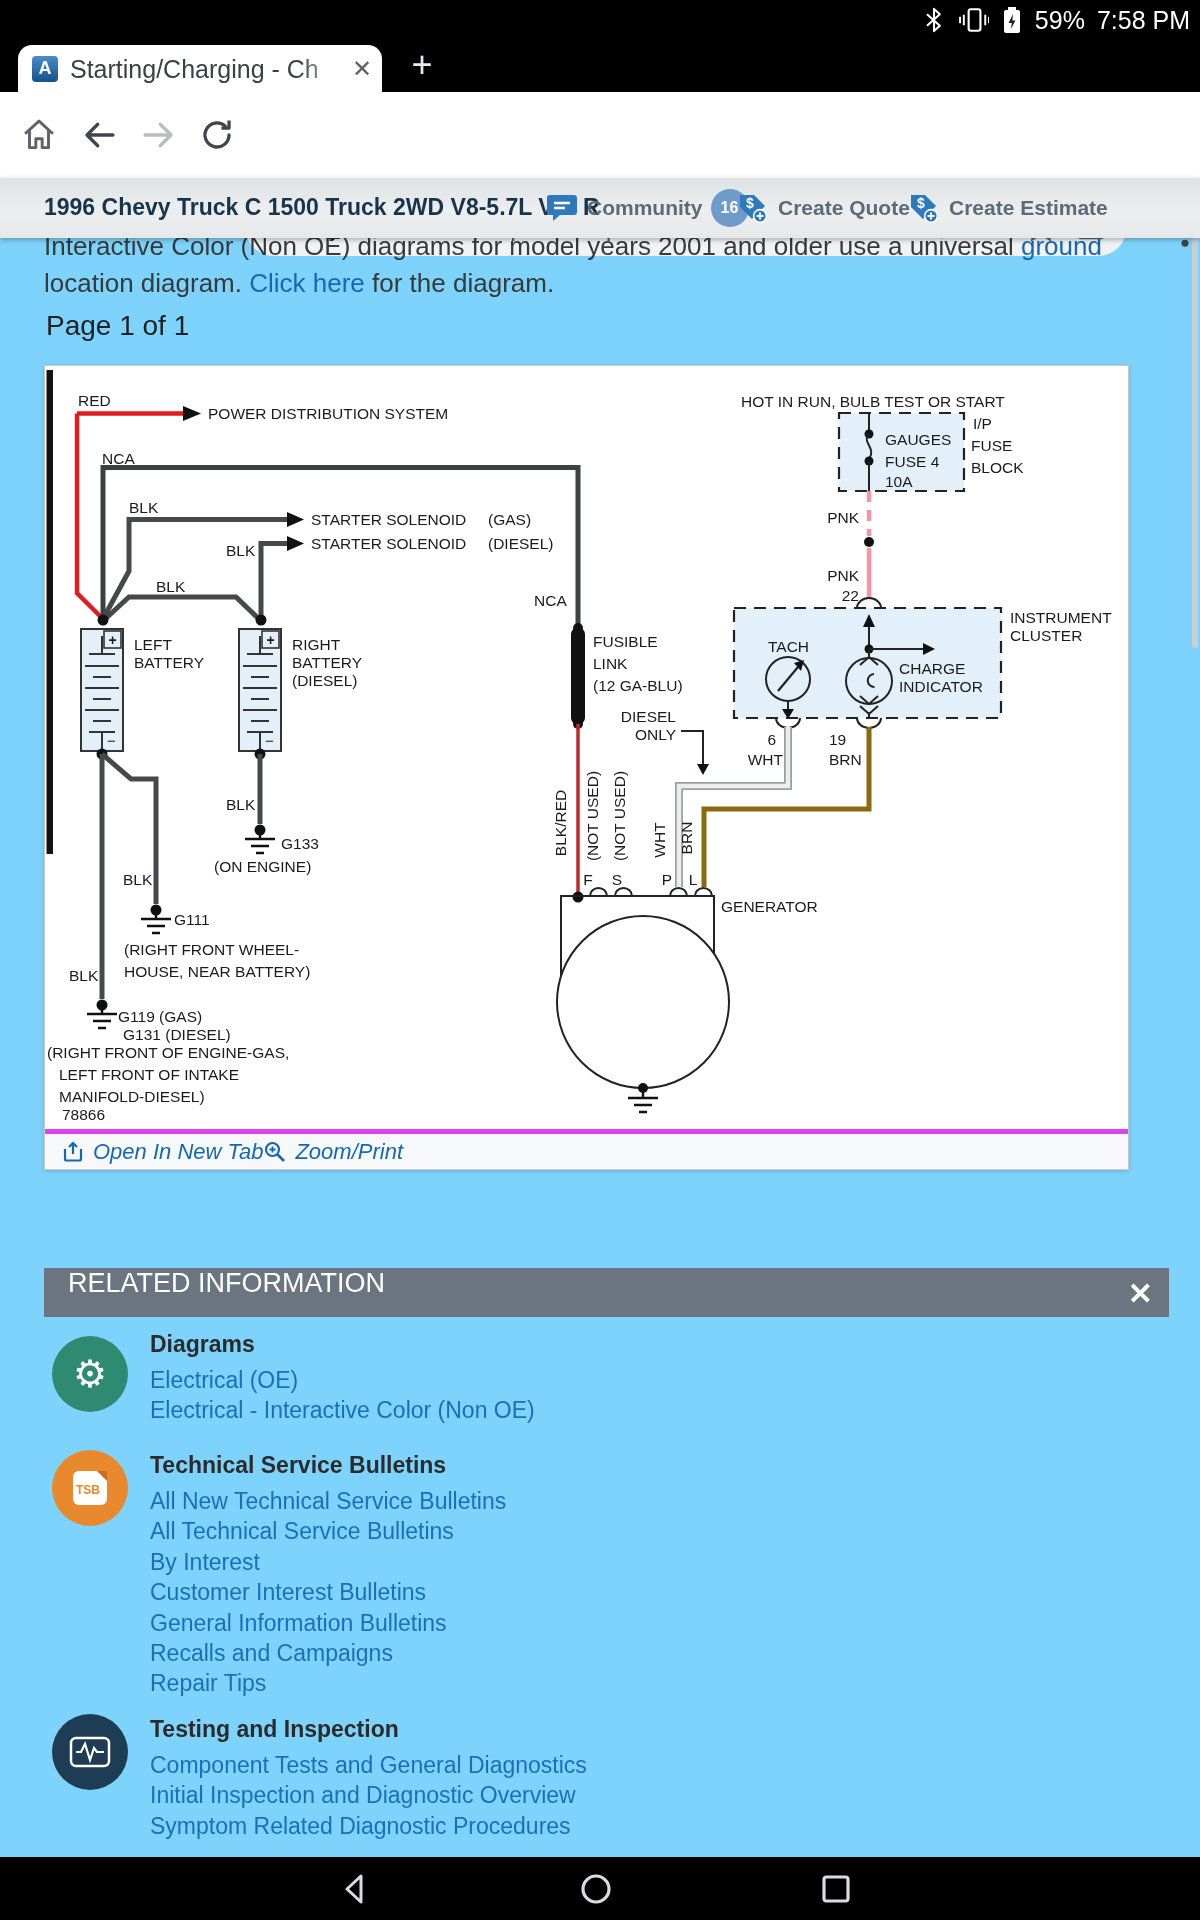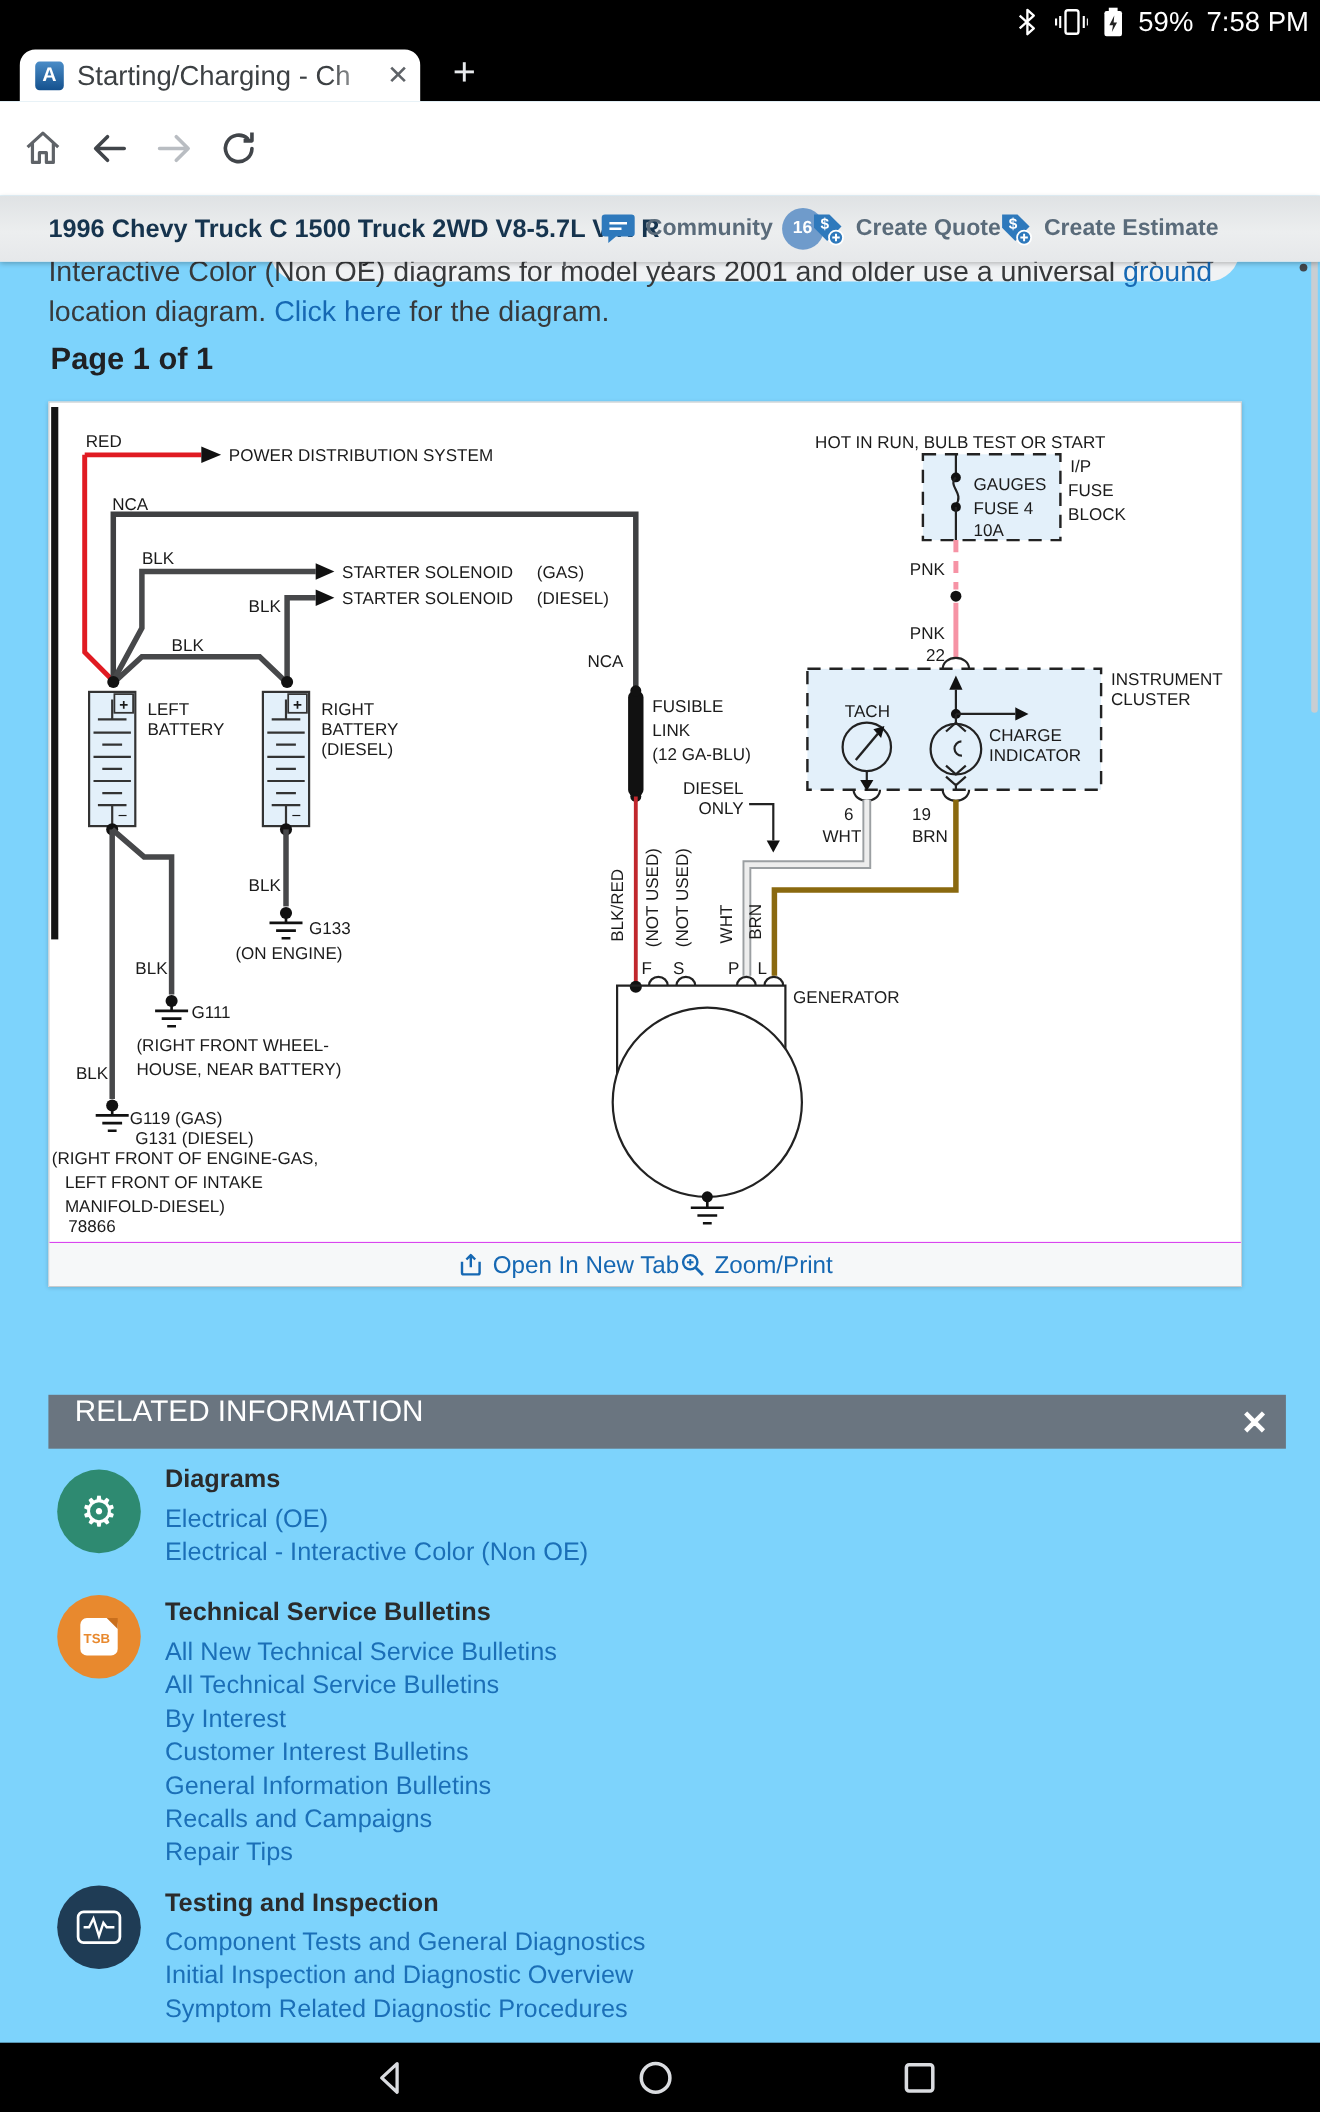--- a/index.html
+++ b/index.html
@@ -27,24 +27,24 @@
   .url-path{color:#5f6368;}
   .menu-dots{position:absolute;left:1172px;top:112px;width:26px;height:46px;}
   
   .veh-bar{position:absolute;left:0;top:178px;width:1200px;height:60px;background:linear-gradient(180deg,#dfe2e4 0%,#eceeef 55%,#e6e8ea 100%);box-shadow:0 2px 5px rgba(0,0,0,.28);z-index:5;}
   .veh-title{position:absolute;left:44px;top:16px;font-size:23px;font-weight:bold;color:#16344e;}
   .veh-group{position:absolute;top:0;height:60px;display:flex;align-items:center;gap:8px;color:#5a6b7a;font-weight:bold;font-size:21px;}
   .badge{width:38px;height:38px;border-radius:50%;background:#6f9bcb;color:#fff;font-size:16px;font-weight:bold;display:flex;align-items:center;justify-content:center;}
   
   .article-line{position:absolute;left:44px;font-size:26px;color:#37393b;white-space:nowrap;z-index:1;}
   .blue-link{color:#1668b3;}
-  .page-label{position:absolute;left:46px;top:310px;font-size:28px;font-weight:bold;color:#202124;z-index:1;}
+  .page-label{position:absolute;left:46px;top:310px;font-size:28px;font-weight:normal;color:#202124;z-index:1;}
   
   .diagram-box{position:absolute;left:44px;top:365px;width:1085px;height:805px;background:#fff;border:1px solid #c7cbce;box-shadow:0 1px 4px rgba(0,0,0,.18);}
-  .diag-footer{position:absolute;left:0;bottom:0;width:100%;height:40px;background:#f6f8f9;border-top:1px solid #d946ef;display:flex;align-items:center;justify-content:center;padding:0 16px;}
+  .diag-footer{position:absolute;left:0;bottom:0;width:100%;height:40px;background:#f6f8f9;border-top:5px solid #d946ef;display:flex;align-items:center;justify-content:flex-start;padding:0 16px;font-style:italic;}
   .foot-link{display:flex;align-items:center;gap:8px;color:#1668b3;font-size:22px;}
   
   .rel-header{position:absolute;left:44px;top:1268px;width:1125px;height:49px;background:#6a7580;color:#fff;display:flex;align-items:flex-start;padding:0 24px;font-size:27px;}
   .rel-close{position:absolute;right:16px;top:8px;font-size:30px;font-weight:bold;color:#fff;}
   .rel-icon{position:absolute;left:52px;width:76px;height:76px;border-radius:50%;display:flex;align-items:center;justify-content:center;}
   .rel-group{position:absolute;left:150px;}
   .rel-title{font-size:23px;font-weight:bold;color:#2b2b2b;margin-bottom:7px;}
   .rel-link{font-size:23px;color:#1b6fb7;line-height:30.4px;}
   
   .nav-bar{position:absolute;left:0;top:1857px;width:1200px;height:63px;background:#000;}

